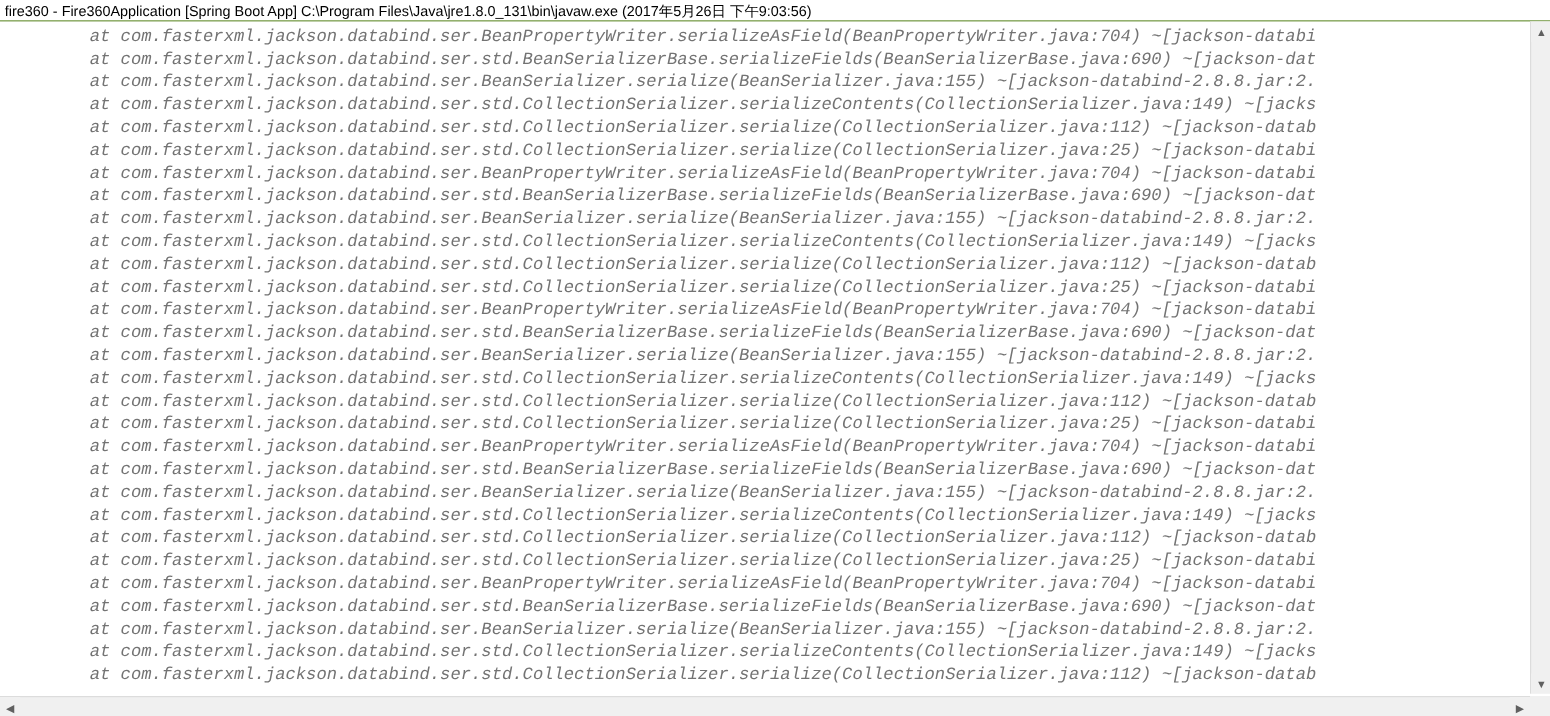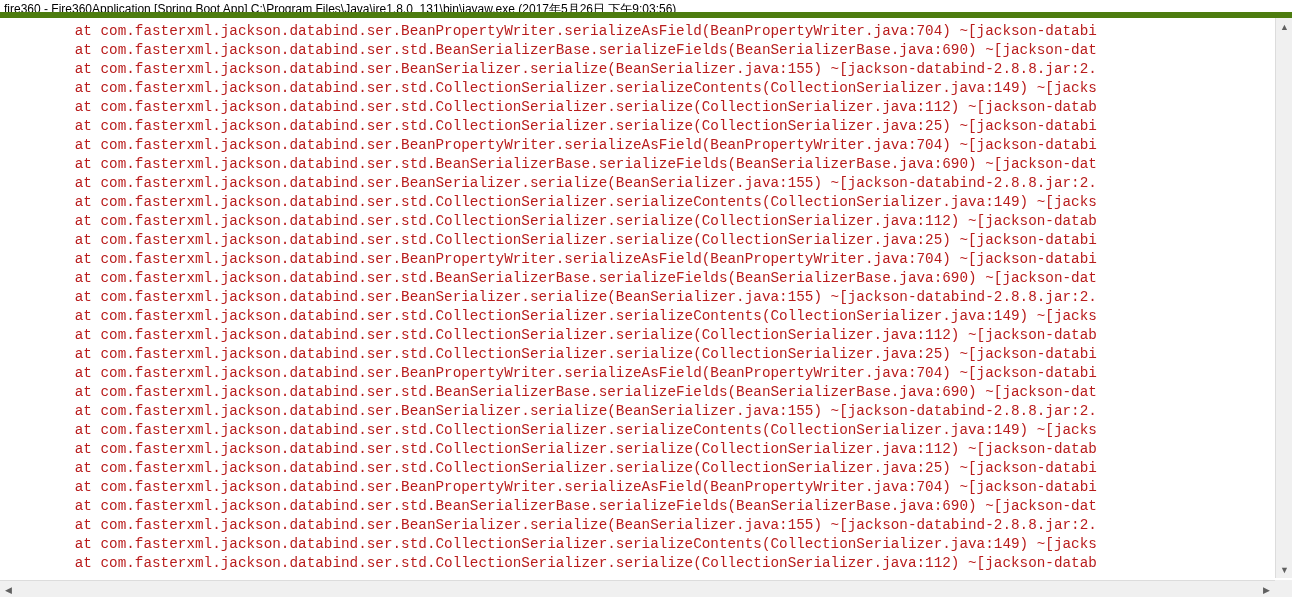--- a/index.html
+++ b/index.html
@@ -12,43 +12,44 @@
       font-size: 12px;
       background: #ffffff;
       width: 1292px;
       height: 597px;
       overflow: hidden;
       position: relative;
     }
     .title-bar {
       height: 18px;
       background: #ffffff;
-      border-bottom: 6px solid #4d7c0f;
+      border-bottom: 1px solid #4d7c0f;
       padding: 1px 4px;
       font-size: 12px;
       color: #000000;
       white-space: nowrap;
       overflow: hidden;
     }
     .console-area {
       position: relative;
       width: 100%;
       height: 560px;
       overflow: hidden;
       background: #ffffff;
     }
     .console-content {
       font-family: Consolas, "Courier New", monospace;
       font-size: 14.3px;
       line-height: 19px;
-      color: #b91c1c;
+      color: #737373;
       white-space: pre;
       padding: 4px 0 4px 6px;
       overflow: hidden;
       letter-spacing: 0.01px;
+      font-style: italic;
     }
     .console-line {
       white-space: pre;
       overflow: hidden;
     }
     .scrollbar-vertical {
       position: absolute;
       right: 0;
       top: 18px;
       width: 17px;

